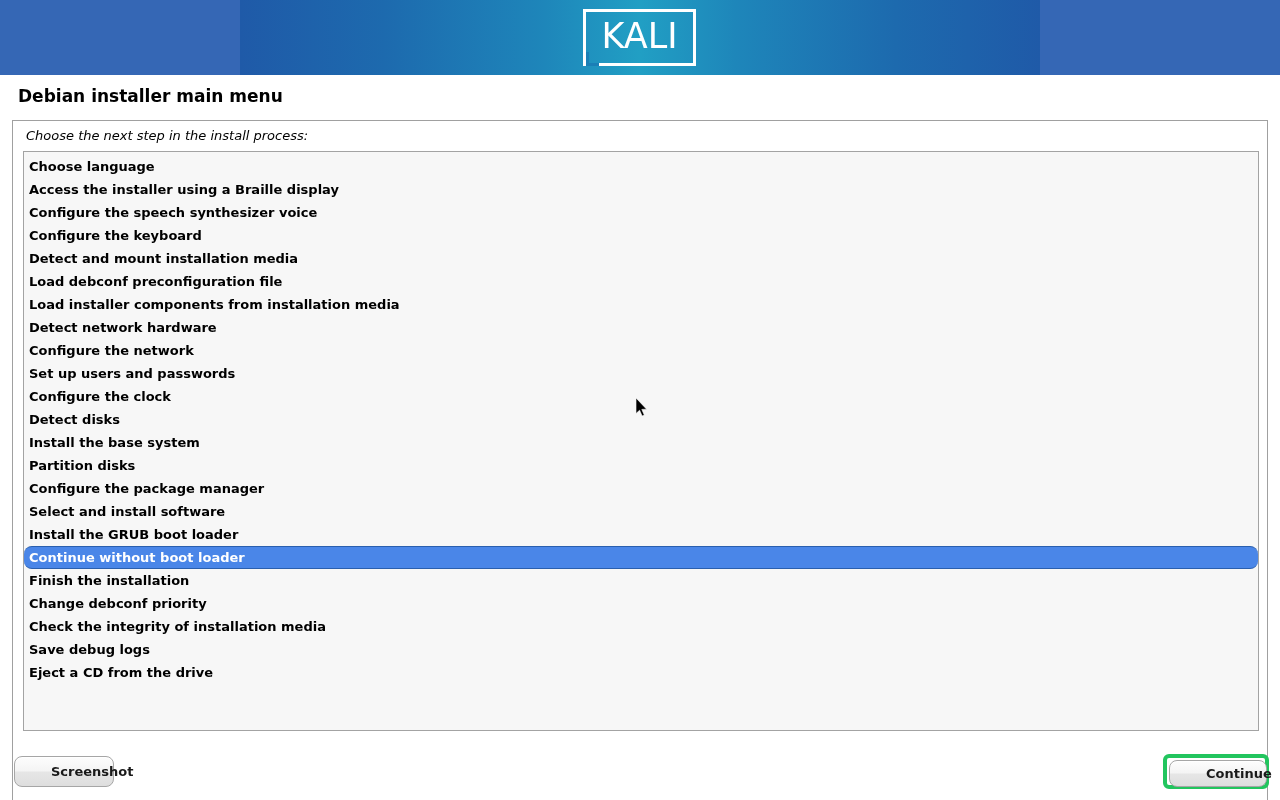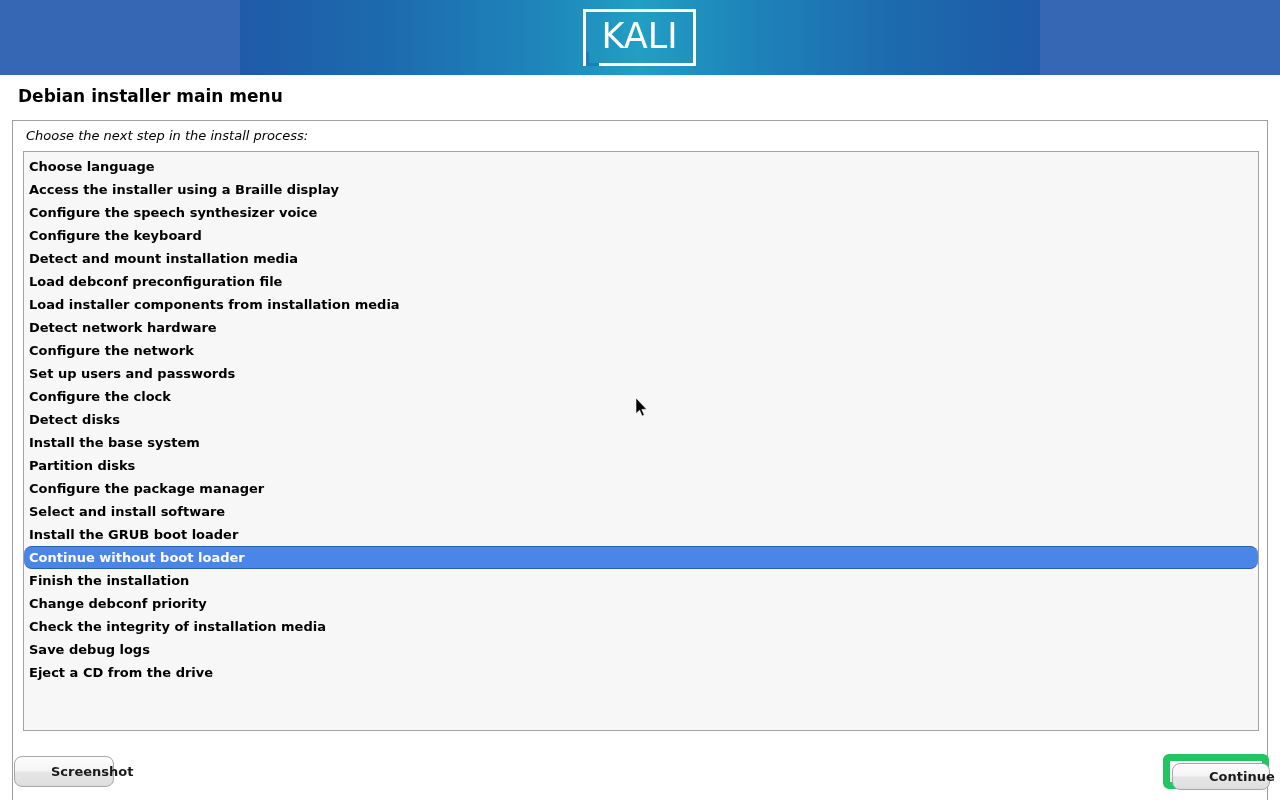--- a/index.html
+++ b/index.html
@@ -181,21 +181,21 @@
     width: 100px;
     height: 31px;
     line-height: 29px;
   }
   .btn-continue-wrap {
     position: absolute;
     left: 1163px;
     top: 754px;
     width: 106px;
     height: 35px;
-    border: 7px solid #22c55e;
+    border: 4px solid #22c55e;
     border-radius: 6px;
     box-sizing: border-box;
     background: transparent;
   }
   .btn-continue {
     left: 2px;
     top: 2px;
     position: absolute;
     width: 98px;
     height: 27px;

